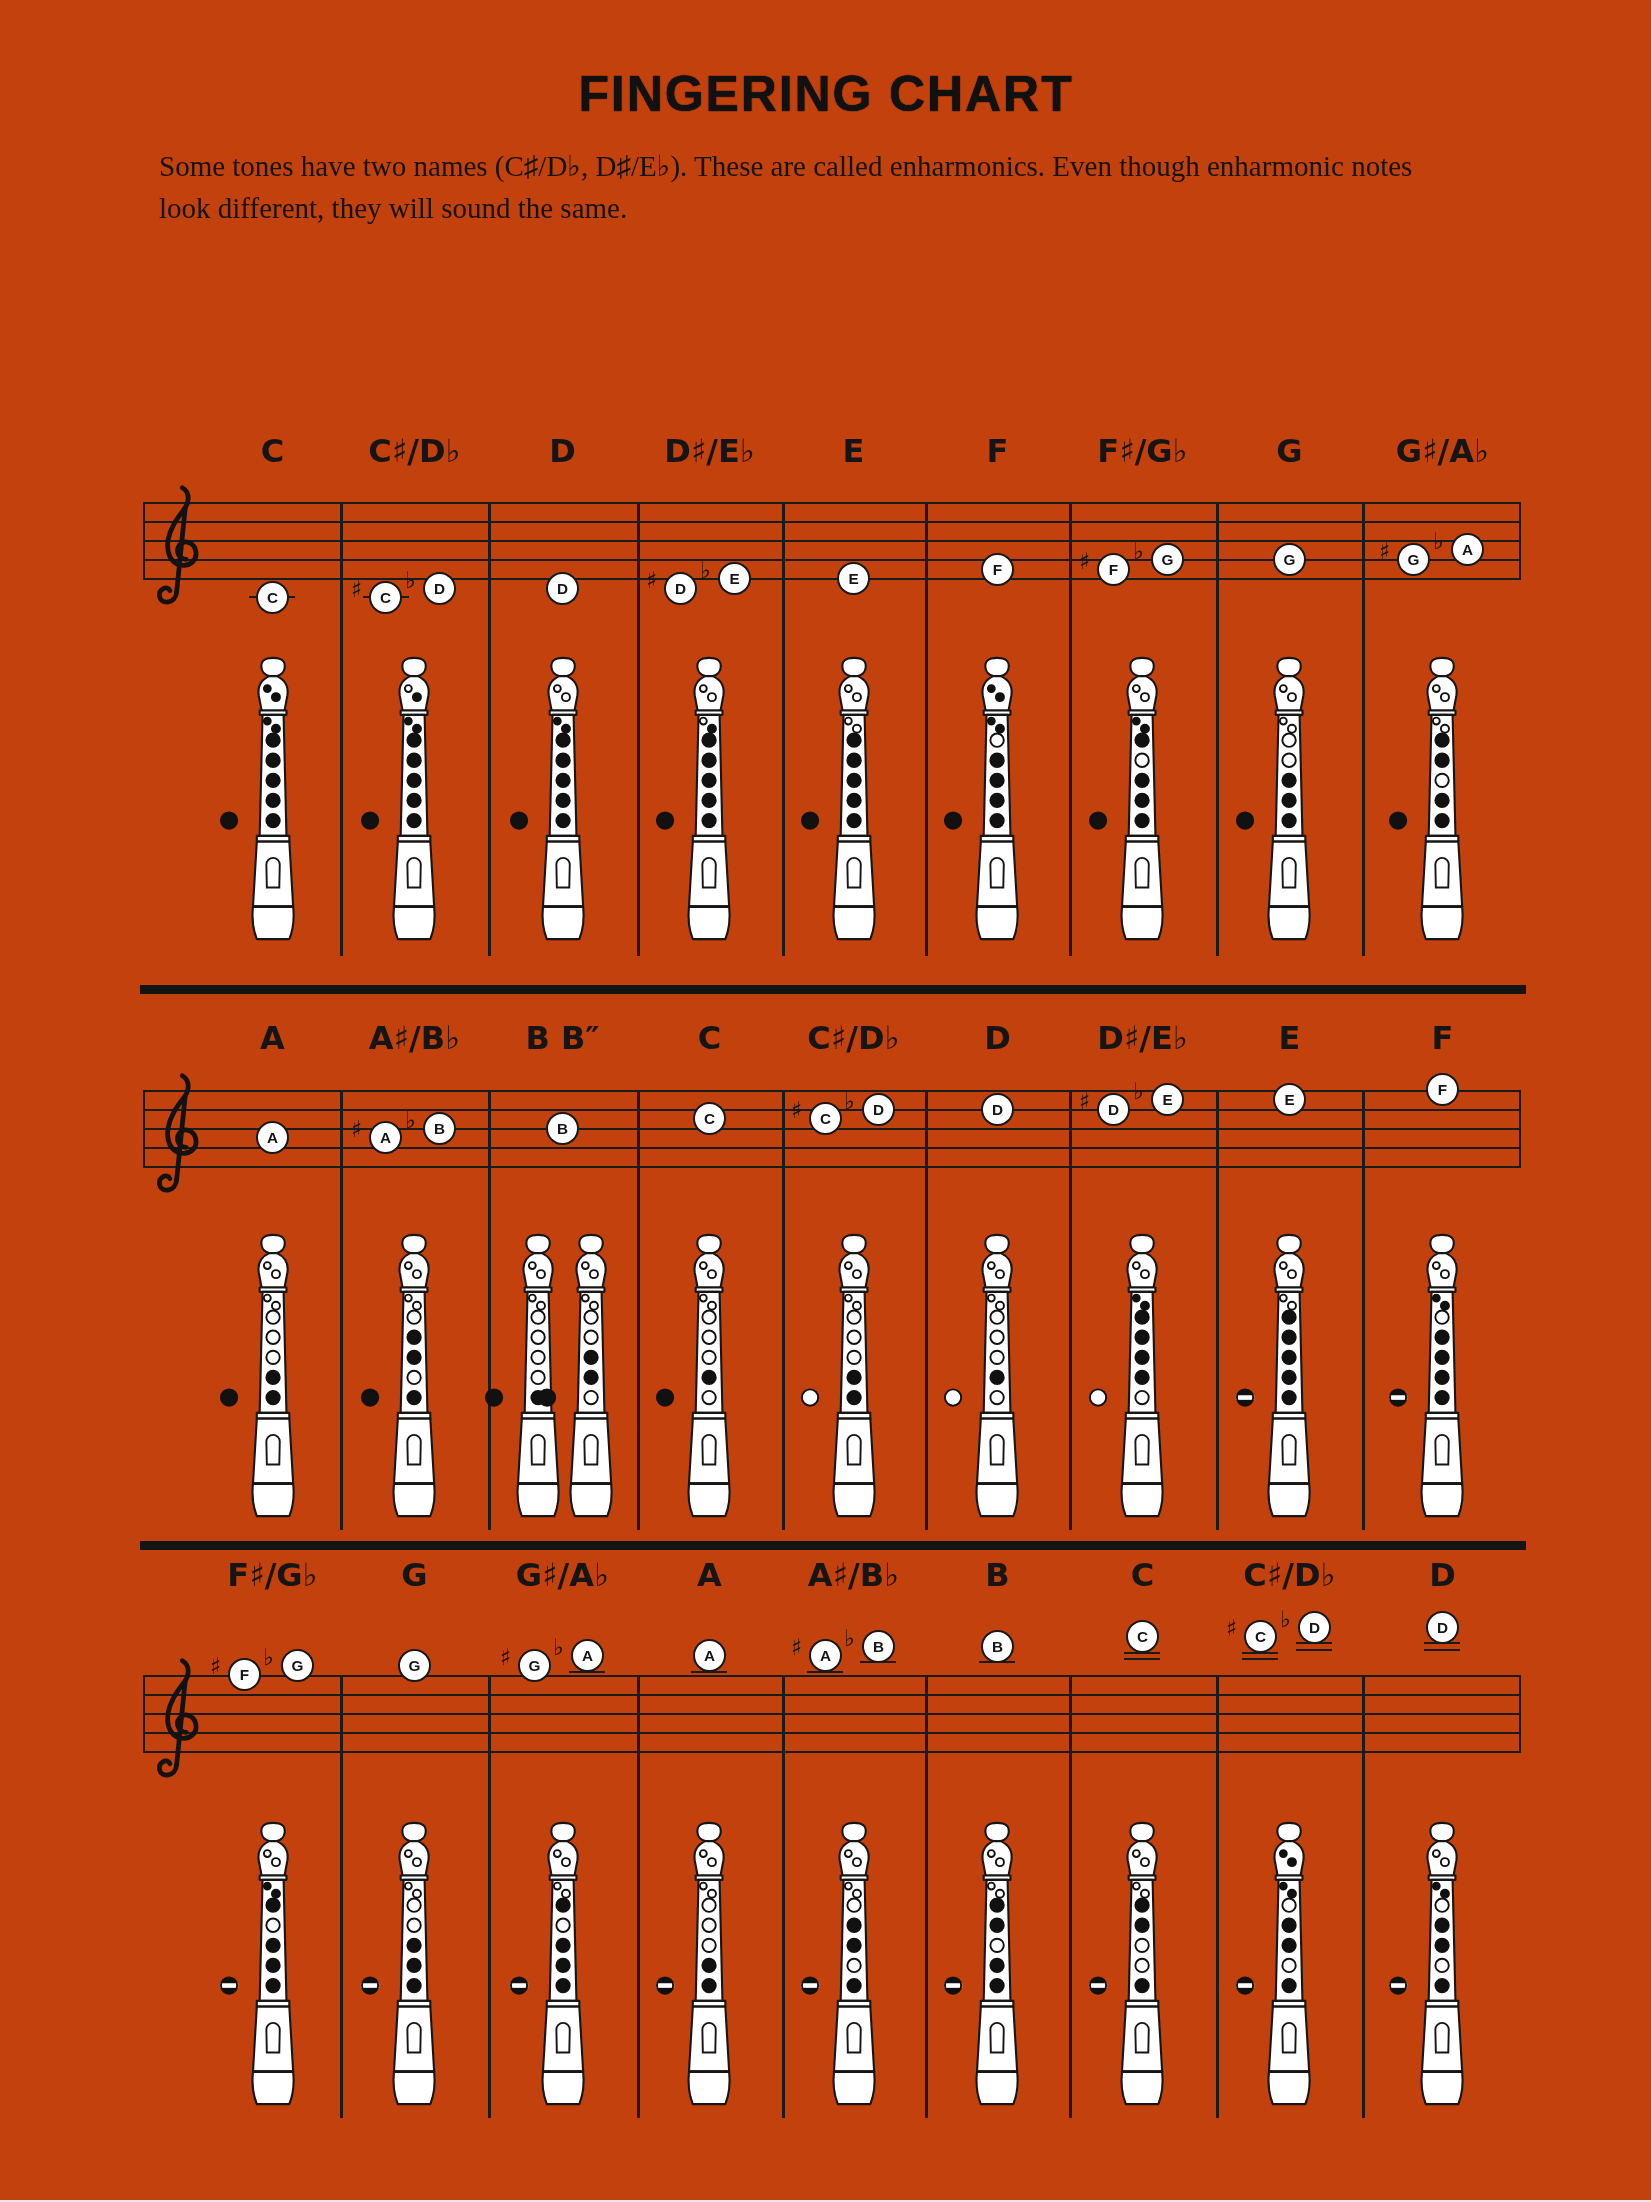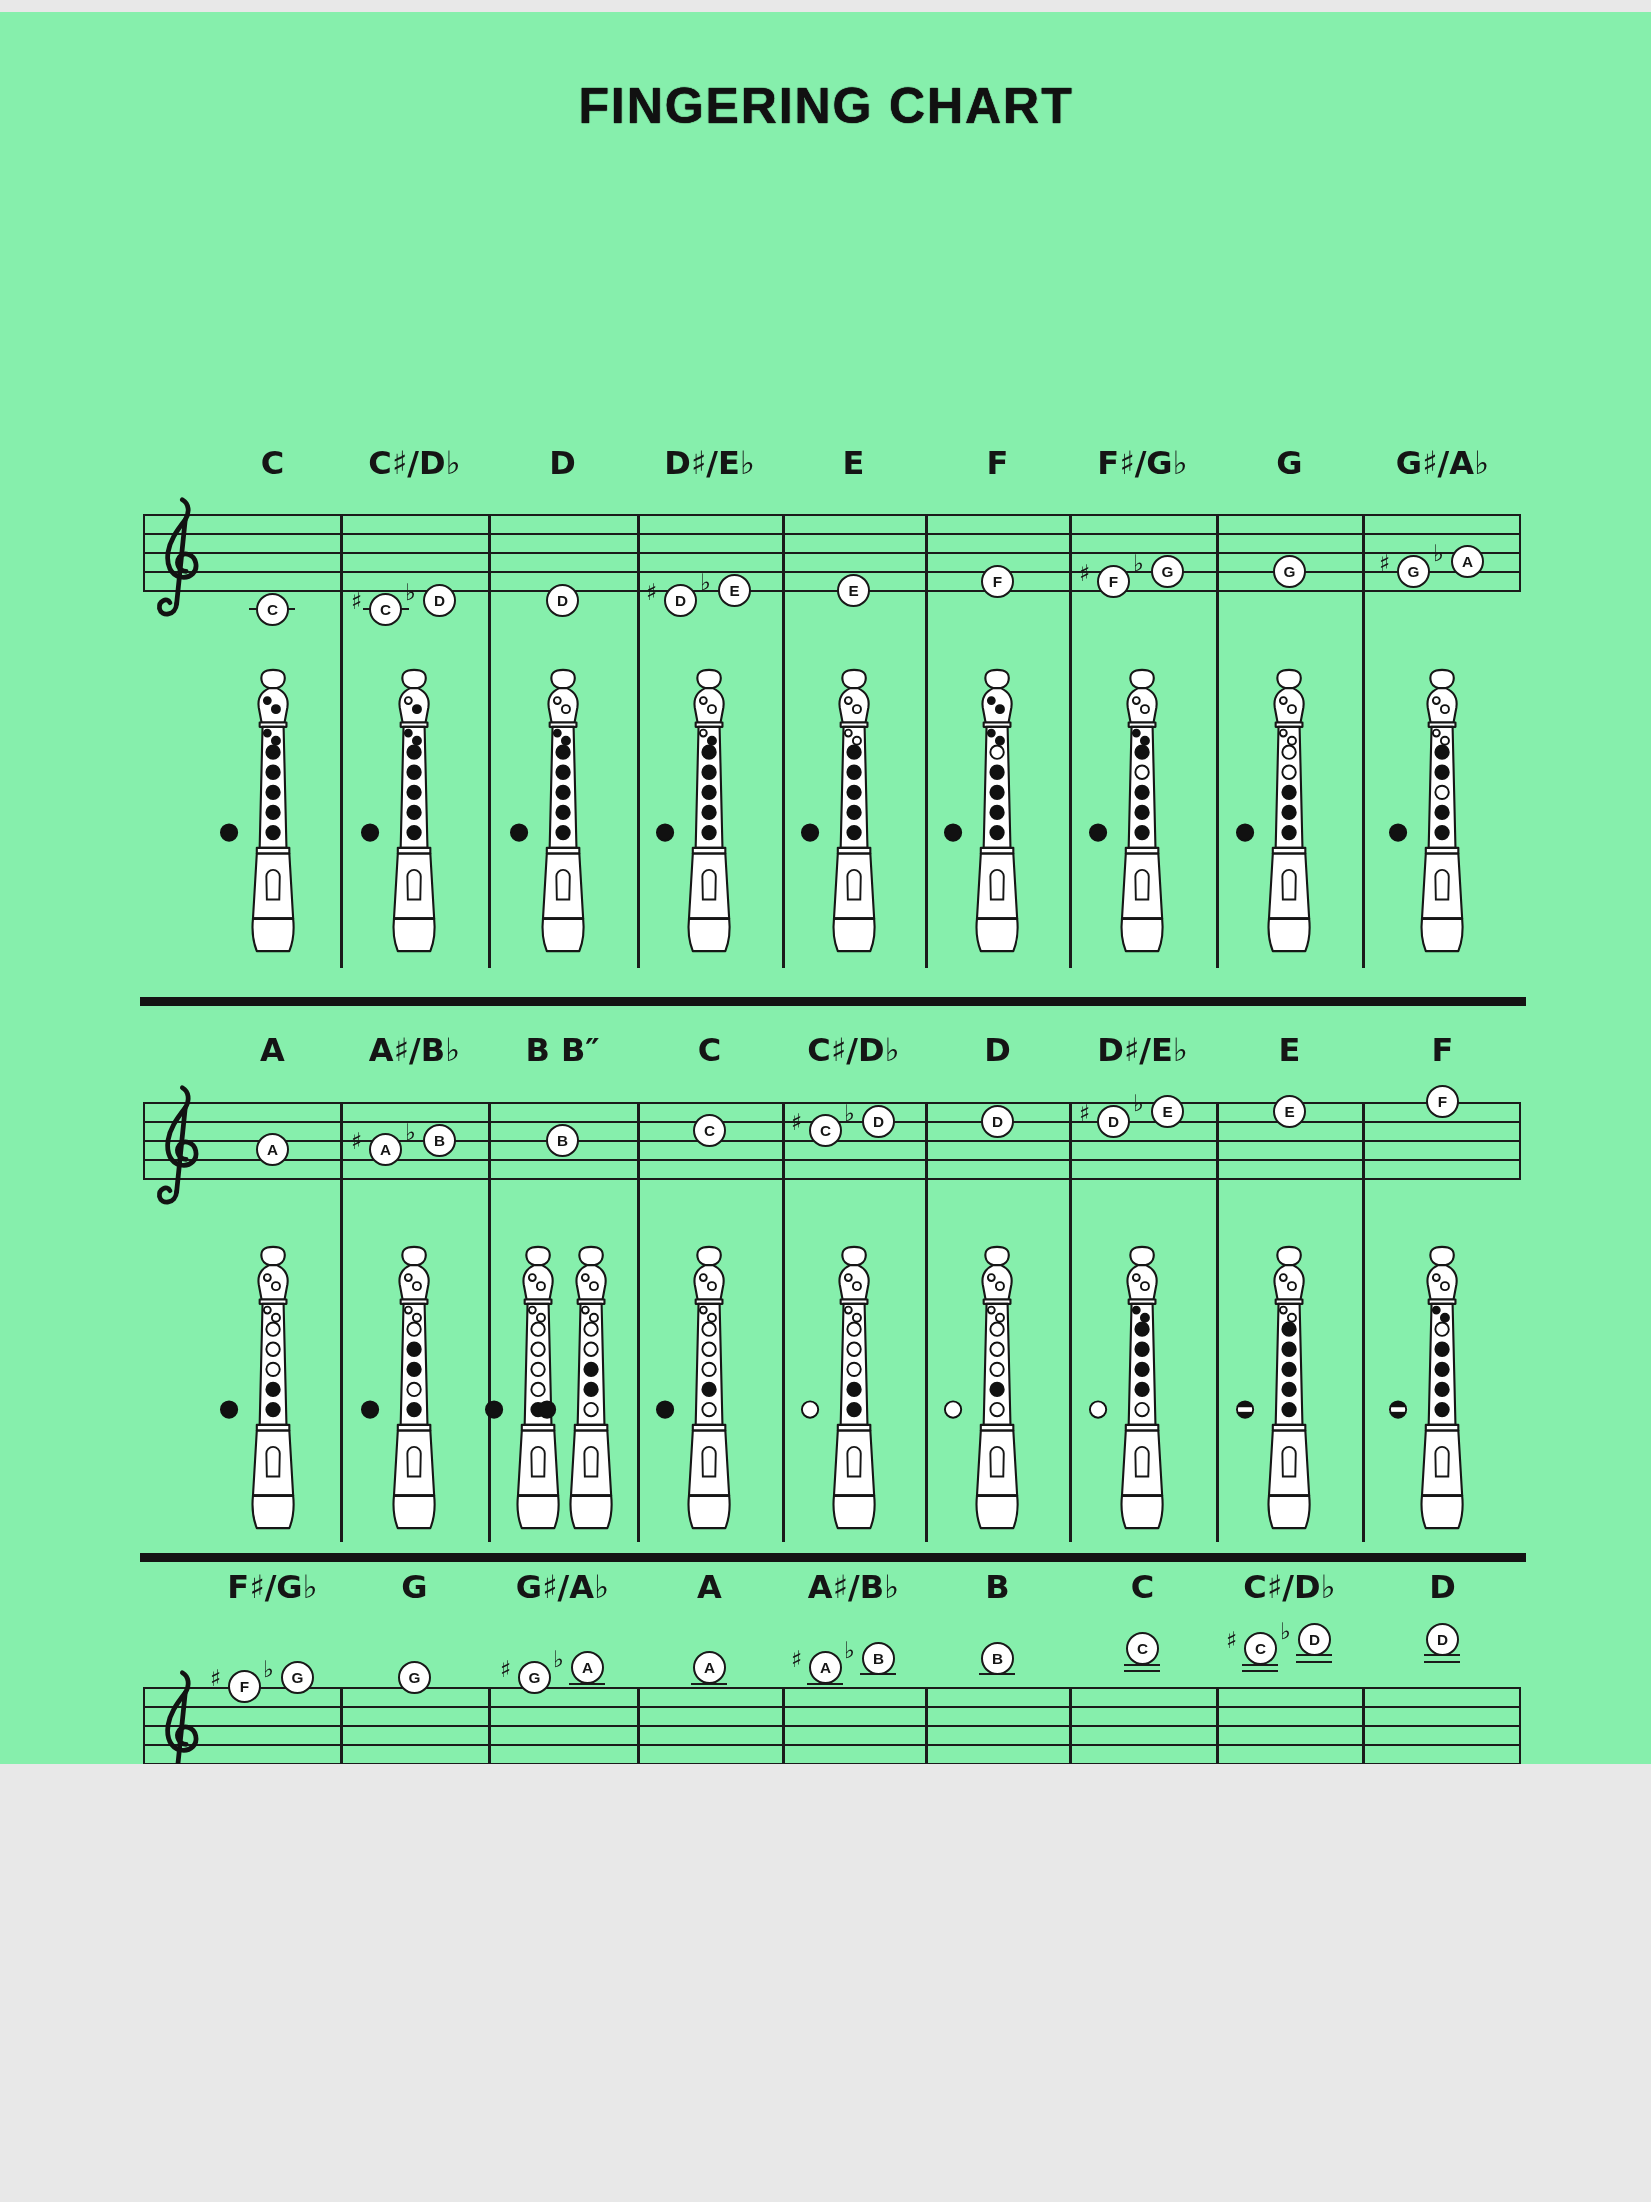--- a/index.html
+++ b/index.html
@@ -1,16 +1,16 @@
 <!DOCTYPE html>
 <html><head>
 <meta charset="utf-8">
 <style>
   html,body{margin:0;padding:0;background:#e8e8e8;}
-  #page{position:relative;width:1652px;height:1752px;background:#86efac;margin:12px auto;overflow:hidden;
+  #page{position:relative;width:1652px;height:2200px;background:#c2410c;margin:0 auto;overflow:hidden;
         font-family:"Liberation Sans","DejaVu Sans",sans-serif;color:#151515;}
   .title{position:absolute;top:65px;left:0;width:1652px;text-align:center;
          font-family:"Liberation Sans","DejaVu Sans",sans-serif;font-weight:bold;font-size:50px;
          letter-spacing:1.9px;color:#111;text-shadow:0 0 1px #111,0 0 1px #111;}
   .intro{position:absolute;top:145px;left:159px;width:1271px;
          font-family:"Liberation Serif","DejaVu Sans",serif;font-size:29px;line-height:1.45;color:#141414;}
   .section{position:absolute;left:0;top:0;width:1652px;height:2202px;pointer-events:none;}
   .sline{position:absolute;left:143px;width:1378px;height:2.4px;background:#1b1b1b;}
   .vline{position:absolute;width:2.9px;background:#1b1b1b;}
   .edgeline{position:absolute;width:2.4px;background:#1b1b1b;}
@@ -23,20 +23,21 @@
        font-weight:bold;font-size:23px;color:#151515;}
   .ldash{position:absolute;height:2.4px;background:#1b1b1b;z-index:1;}
   .divider{position:absolute;left:140px;width:1386px;height:8.6px;background:#141414;}
   svg{position:absolute;overflow:visible;}
 </style>
 </head>
 <body>
 
 <div id="page">
   <div class="title">FINGERING CHART</div>
+  <div class="intro">Some tones have two names (C♯/D♭, D♯/E♭). These are called enharmonics. Even though enharmonic notes look different, they will sound the same.</div>
 
   <div class="section">
       <div class="sline" style="top:502px"></div>
       <div class="sline" style="top:521px"></div>
       <div class="sline" style="top:540px"></div>
       <div class="sline" style="top:559px"></div>
       <div class="sline" style="top:578px"></div>
       <div class="edgeline" style="left:143px;top:502px;height:78px"></div>
       <div class="edgeline" style="left:1519px;top:502px;height:78px"></div>
       <div class="vline" style="left:340px;top:502px;height:454px"></div>

